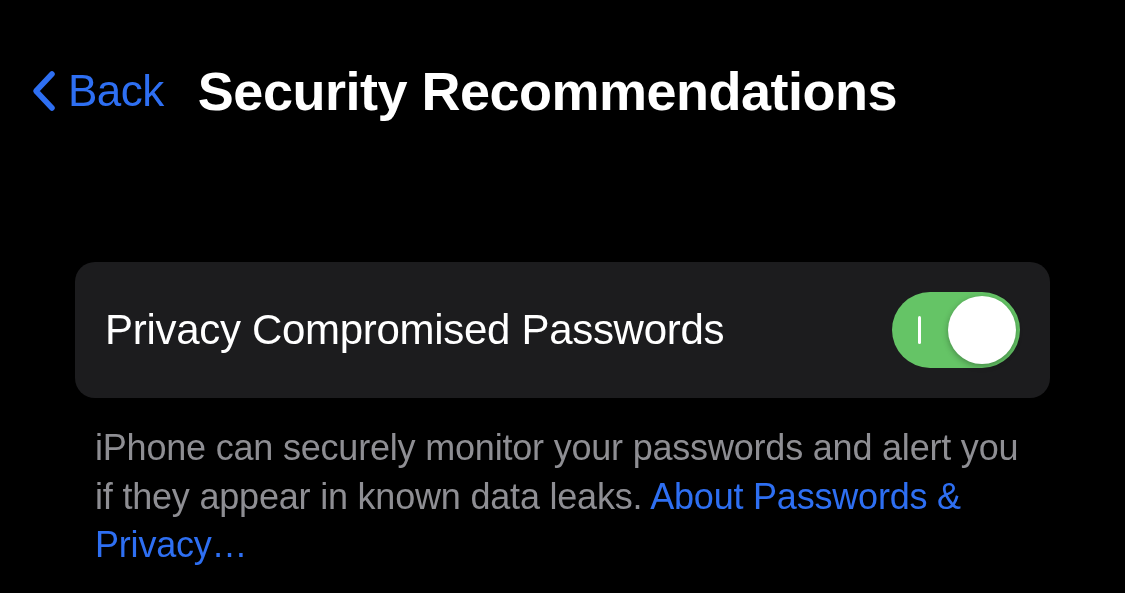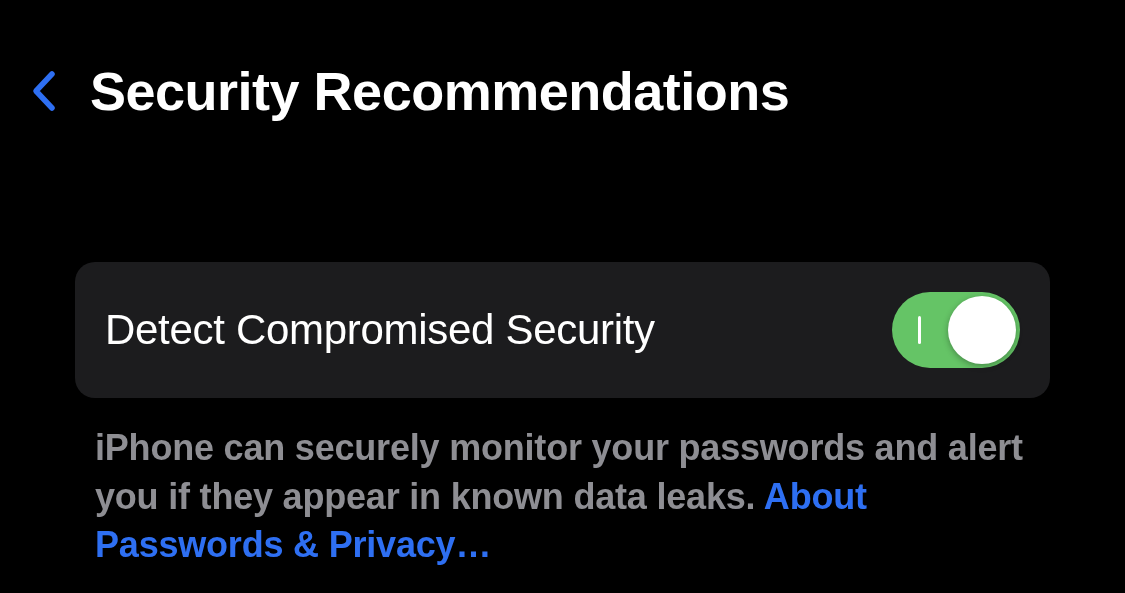--- a/index.html
+++ b/index.html
@@ -99,44 +99,45 @@
       position: absolute;
       right: 4px;
       box-shadow: 0 2px 6px rgba(0, 0, 0, 0.3);
     }
     
     .footer-text {
       padding: 26px 20px 0 20px;
       font-size: 36px;
       line-height: 1.35;
       color: #8e8e93;
-      font-weight: 700;
+      font-weight: 400;
       letter-spacing: -0.2px;
     }
     
     .footer-link {
       color: #2e6ff2;
       cursor: pointer;
     }
   </style>
 </head>
 <body>
 
 <div class="header">
   <div class="back-button">
     <svg class="chevron-icon" viewBox="0 0 26 42" fill="none">
       <path d="M22 4 L6 21 L22 38" stroke="#2e6ff2" stroke-width="5.5" stroke-linecap="round" stroke-linejoin="round"></path>
     </svg>
+    <span class="back-label">Back</span>
   </div>
   <h1 class="page-title">Security Recommendations</h1>
 </div>
 
 <div class="content">
   <div class="settings-row">
-    <span class="row-label">Detect Compromised Security</span>
+    <span class="row-label">Privacy Compromised Passwords</span>
     <div class="toggle">
       <div class="toggle-indicator"></div>
       <div class="toggle-knob"></div>
     </div>
   </div>
 
   <div class="footer-text">
     <span>iPhone can securely monitor your passwords and alert you if they appear in known data leaks. </span><span class="footer-link">About Passwords &amp; Privacy…</span>
   </div>
 </div>

